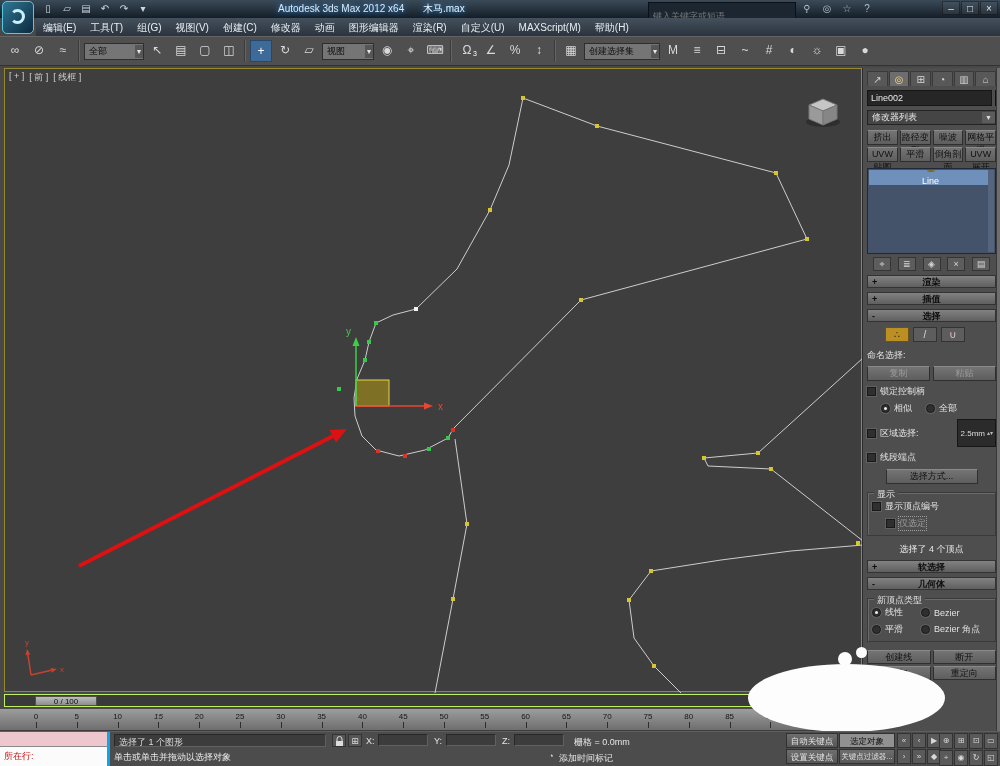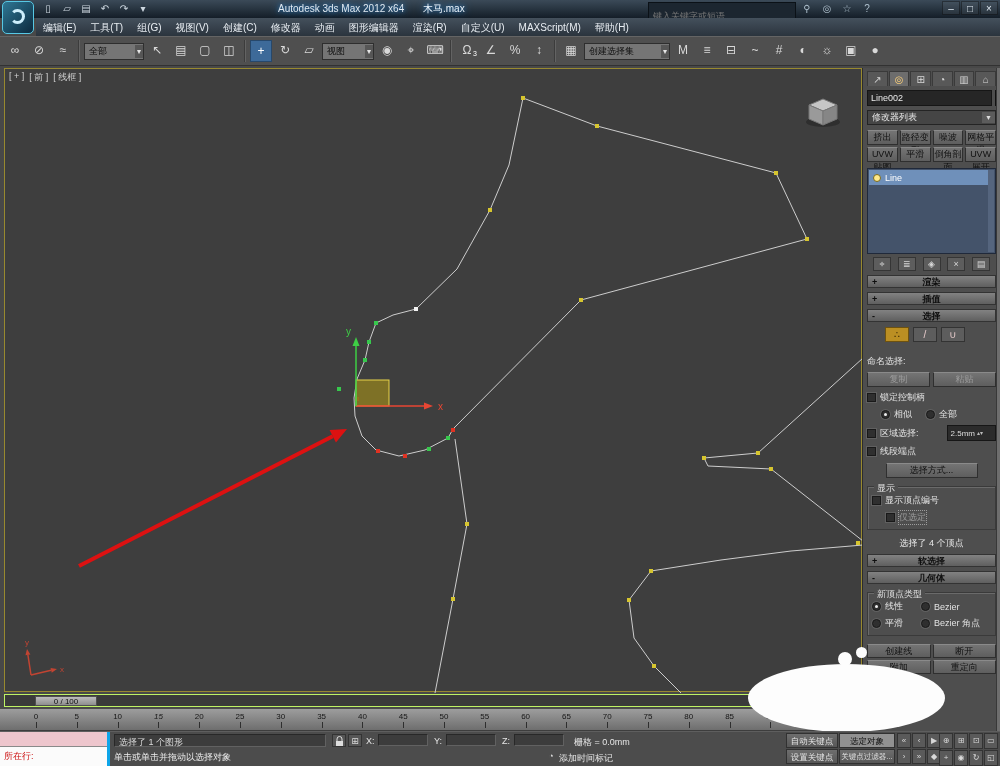--- a/index.html
+++ b/index.html
@@ -62,47 +62,47 @@
   .p-name{flex:1;background:#262626;border:1px solid #161616;color:#e8e8e8;font-size:9px;padding:0 3px;height:16px;}
   .p-color{width:16px;height:16px;background:#f2f2f2;border:1px solid #111;}
   .p-modlist{margin-top:4px;height:15px;background:#454545;border:1px solid #242424;color:#e4e4e4;
     font-size:9px;display:flex;align-items:center;padding-left:4px;justify-content:space-between;}
   .p-modlist::after{content:"▼";font-size:7px;background:#5c5c5c;color:#ddd;padding:2px 3px;}
   .p-grid{display:grid;grid-template-columns:1fr 1fr 1fr 1fr;gap:2px;margin-top:5px;}
   .pm-btn,.p-btn{background:linear-gradient(#747474,#5e5e5e);border:1px solid #2f2f2f;
     border-top-color:#8a8a8a;color:#101010;font-size:9px;height:15px;padding:0;line-height:13px;}
   .p-stack{position:relative;margin-top:6px;height:86px;background:#44536a;border:1px solid #20293a;}
   .p-stack-row{display:flex;align-items:center;gap:4px;height:15px;background:#6f90ba;color:#fff;
-    font-size:9px;padding-left:4px;margin:1px 7px 0 1px;}
+    font-size:9px;padding-left:4px;margin:1px 7px 0 1px;flex-direction:column;}
   .bulb{width:8px;height:8px;border-radius:50%;background:#ffe98a;border:1px solid #7a6a20;}
   .p-stack-scroll{position:absolute;right:1px;top:1px;bottom:1px;width:6px;background:#55657e;}
   .p-stacktools{display:flex;justify-content:space-between;padding:3px 6px 0 6px;}
   .st-btn{width:18px;height:14px;background:#5d5d5d;border:1px solid #353535;color:#d6d6d6;
     font-size:9px;line-height:13px;text-align:center;}
   .roll{position:relative;margin-top:4px;height:13px;background:linear-gradient(#828282,#5f5f5f);
     border:1px solid #333;color:#0d0d0d;font-size:9px;font-weight:bold;text-align:center;line-height:12px;}
   .roll .sign{position:absolute;left:4px;top:0;font-weight:bold;}
   .p-subobj{display:flex;gap:4px;margin:5px 0 0 18px;}
   .so-btn{width:24px;height:15px;background:#5d5d5d;border:1px solid #333;color:#e5caca;
     font-size:10px;line-height:14px;text-align:center;}
   .so-btn.active{background:#bb8f23;color:#2a1a00;border-color:#6e5210;}
-  .p-label{font-size:9px;color:#e2e2e2;margin-top:13px;}
+  .p-label{font-size:9px;color:#e2e2e2;margin-top:7px;}
   .p-row{display:flex;align-items:center;gap:4px;margin-top:4px;font-size:9px;color:#e2e2e2;}
   .p-row.btnrow{gap:3px;}
   .p-btn.half{flex:1;color:#9b9b9b;}
   .p-btn.wide{display:block;width:92px;margin:5px auto 0 auto;}
   .cb{width:9px;height:9px;background:#2f2f2f;border:1px solid #191919;box-shadow:0 0 0 1px #606060;flex:none;}
   .rb{width:9px;height:9px;border-radius:50%;background:#2f2f2f;border:1px solid #191919;
     box-shadow:0 0 0 1px #606060;flex:none;position:relative;}
   .rb.sel::after{content:"";position:absolute;left:2px;top:2px;width:3px;height:3px;border-radius:50%;background:#efefef;}
   .p-lbl{white-space:nowrap;}
   .p-lbl.dis{color:#9c9c9c;}
   .p-lbl.dotted{outline:1px dotted #9c9c9c;}
   .p-spin{margin-left:auto;display:flex;align-items:center;background:#2b2b2b;border:1px solid #161616;
-    height:16px;padding:0 11px 0 3px;color:#ddd;font-size:8px;}
+    height:28px;padding:0 1px 0 3px;color:#ddd;font-size:8px;}
   .p-spin::after{content:"▴▾";font-size:6px;letter-spacing:0;margin-left:2px;color:#bbb;
     display:inline-block;width:7px;line-height:5px;word-break:break-all;}
   .groupbox{position:relative;margin-top:8px;border:1px solid #3a3a3a;box-shadow:1px 1px 0 #6a6a6a inset;
     padding:6px 4px 5px 4px;}
   .legend{position:absolute;left:6px;top:-5px;background:#4e4e4e;padding:0 3px;font-size:9px;color:#e2e2e2;}
   .selstatus{margin-top:7px;text-align:center;font-size:9px;color:#e8e8e8;}
   .geo-grid{display:grid;grid-template-columns:1fr 1fr;gap:2px;margin-top:8px;}
   .geo-grid .p-btn{height:14px;}
 
   
@@ -226,21 +226,21 @@
       <div class="tb-btn">◉</div>
       <div class="tb-btn">⌖</div>
       <div class="tb-btn">⌨</div>
       <div class="tb-sep"></div>
       <div class="tb-btn">Ω<span class="tb-badge">3</span></div>
       <div class="tb-btn">∠</div>
       <div class="tb-btn">%</div>
       <div class="tb-btn">↕</div>
       <div class="tb-sep"></div>
       <div class="tb-btn">▦</div>
-      <div class="tb-dd" style="width: 86px;">
+      <div class="tb-dd" style="width: 76px;">
         <span class="tb-dd-label">创建选择集</span>
       </div>
       <div class="tb-btn">M</div>
       <div class="tb-btn">≡</div>
       <div class="tb-btn">⊟</div>
       <div class="tb-btn">~</div>
       <div class="tb-btn">#</div>
       <div class="tb-btn">◐</div>
       <div class="tb-btn">☼</div>
       <div class="tb-btn">▣</div>

